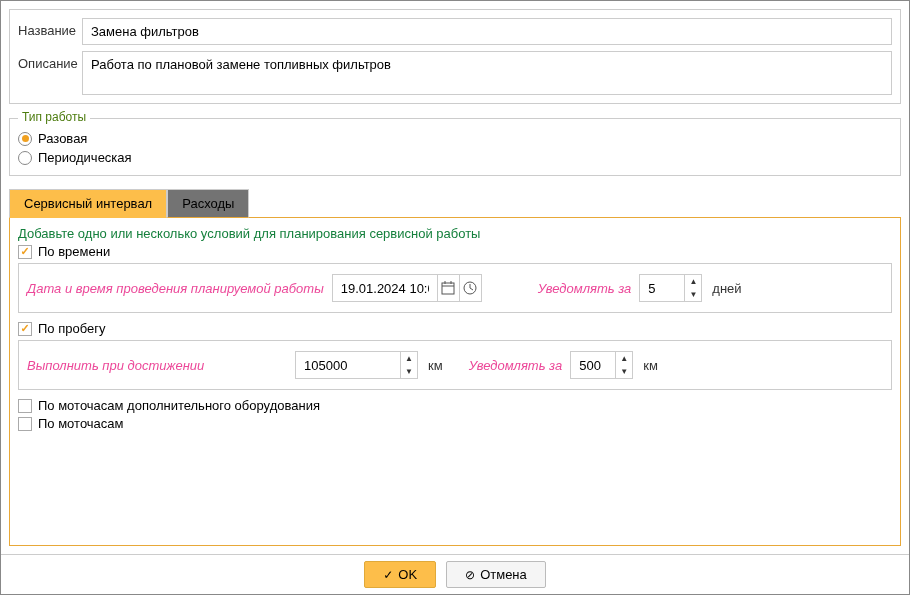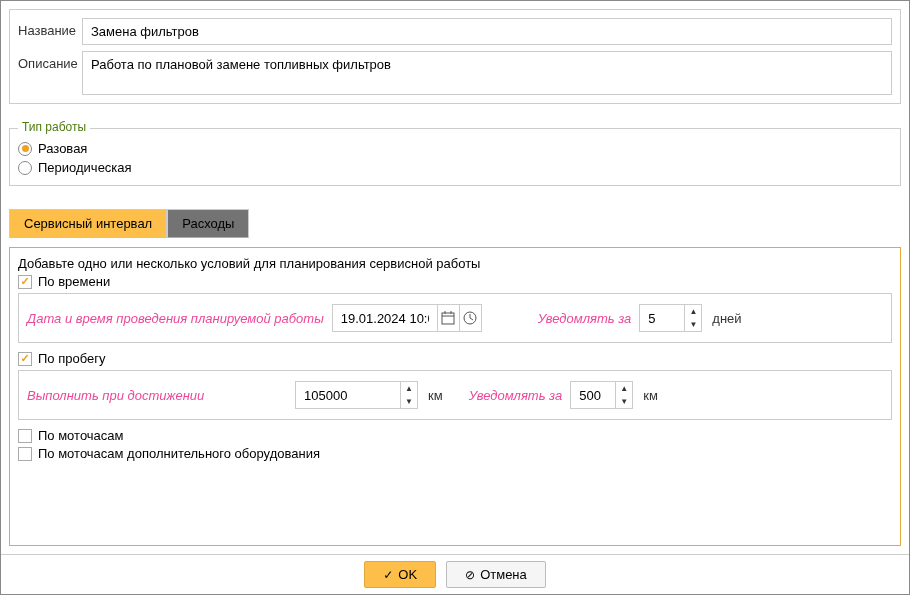--- a/index.html
+++ b/index.html
@@ -1,38 +1,38 @@
 <!DOCTYPE html>
 <html><head>
   <meta charset="utf-8">
   <style>
     * { box-sizing: border-box; font-family: Arial, sans-serif; font-size: 13px; }
     body { margin: 0; background: #fff; }
     .window { width: 910px; height: 595px; border: 1px solid #888; background: #fff; display: flex; flex-direction: column; }
     .title-bar { background: #f5f5f5; border-bottom: 1px solid #ccc; padding: 6px 10px; display: flex; align-items: center; justify-content: space-between; }
     .title-bar-text { font-size: 14px; color: #333; }
     .close-btn { font-size: 16px; color: #666; cursor: pointer; }
-    .content { flex: 1; padding: 8px; display: flex; flex-direction: column; overflow: hidden; gap: 10px; }
+    .content { flex: 1; padding: 8px; display: flex; flex-direction: column; overflow: hidden; }
     .top-section { border: 1px solid #ccc; padding: 8px; background: #fff; }
     .form-row { display: flex; align-items: flex-start; margin-bottom: 6px; }
     .form-row:last-child { margin-bottom: 0; }
     .form-label { width: 64px; padding-top: 5px; color: #333; }
     .text-input { flex: 1; border: 1px solid #ccc; padding: 5px 8px; font-size: 13px; }
     .textarea { flex: 1; border: 1px solid #ccc; padding: 5px 8px; font-size: 13px; height: 44px; resize: none; }
     .fieldset { position: relative; border: 1px solid #ccc; margin-top: 14px; padding: 8px 8px 6px 8px; }
     .fieldset-legend { position: absolute; top: -9px; left: 8px; background: #fff; padding: 0 4px; font-size: 12px; color: #4d7c0f; }
     .radio-row { display: flex; align-items: center; margin: 4px 0; }
     .radio { width: 14px; height: 14px; border: 1px solid #888; border-radius: 50%; margin-right: 6px; display: flex; align-items: center; justify-content: center; }
     .radio.checked::after { content: ""; width: 7px; height: 7px; background: #f0a020; border-radius: 50%; }
     .tabs { display: flex; margin-top: 12px; }
     .tab { padding: 6px 14px; border: 1px solid #ccc; border-bottom: 1px solid #e8a838; background: #737373; cursor: pointer; position: relative; top: 1px; }
     .tab.active { background: #fdbe4a; border-bottom: 1px solid #fdbe4a; }
     .tab + .tab { border-left: 1px solid #ccc; }
     .tab-panel { border: 1px solid #e8a838; padding: 8px; flex: 1; background: #fff; }
-    .hint-text { color: #000000; }
+    .hint-text { color: #15803d; }
     .check-row { display: flex; align-items: center; margin: 3px 0; }
     .checkbox { width: 14px; height: 14px; border: 1px solid #aaa; margin-right: 6px; display: flex; align-items: center; justify-content: center; background: #fff; }
     .checkbox.checked { background: #fff; color: #f0a020; font-weight: bold; font-size: 11px; line-height: 1; }
     .section-box { border: 1px solid #ccc; padding: 10px 8px; margin: 4px 0 8px 0; display: flex; align-items: center; flex-wrap: wrap; gap: 8px; background: #fff; }
     .section-label { color: #ec4899; font-style: italic; }
     .date-input-wrap { display: inline-flex; border: 1px solid #ccc; align-items: center; }
     .date-input { border: none; padding: 5px 8px; width: 104px; }
     .icon-btn { width: 22px; height: 26px; display: flex; align-items: center; justify-content: center; border-left: 1px solid #ccc; cursor: pointer; color: #555; }
     .spinner-wrap { display: inline-flex; border: 1px solid #ccc; align-items: stretch; }
     .spinner-input { border: none; padding: 5px 8px; width: 44px; }
@@ -140,25 +140,25 @@
           <span class="spin-btns">
             <span class="spin-up">▲</span>
             <span class="spin-down">▼</span>
           </span>
         </span>
         <span class="unit">км</span>
       </div>
 
       <div class="check-row">
         <span class="checkbox"></span>
-        <span>По моточасам</span>
+        <span>По моточасам дополнительного оборудования</span>
       </div>
       <div class="check-row">
         <span class="checkbox"></span>
-        <span>По моточасам дополнительного оборудования</span>
+        <span>По моточасам</span>
       </div>
     </div>
 
   </div>
 
   <div class="footer">
     <button class="btn primary">
       <span class="ic">✓</span>
       <span>OK</span>
     </button>

